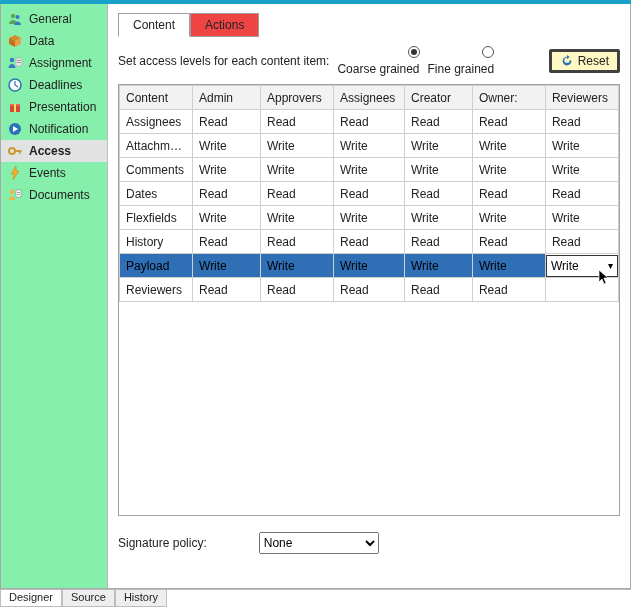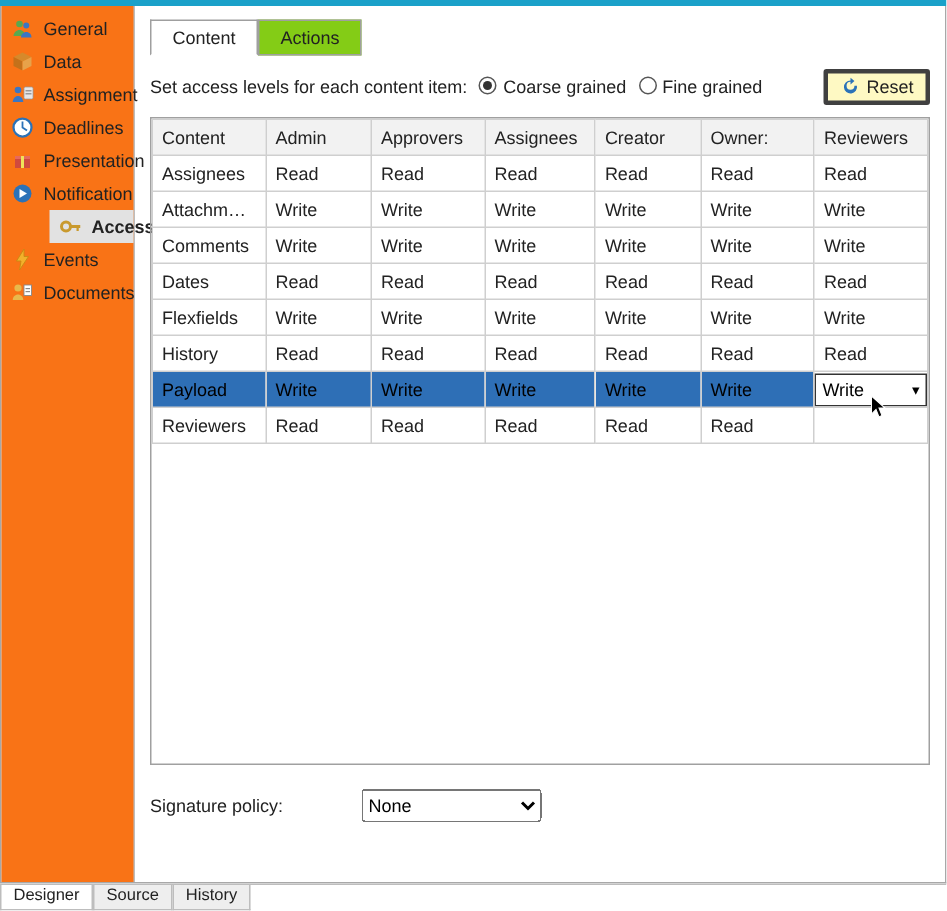--- a/index.html
+++ b/index.html
@@ -18,36 +18,35 @@
     width: 100%;
   }
   .app {
     display: flex;
     height: 585px;
     border: 1px solid #a8a8a8;
     border-top: none;
   }
   
   .sidebar {
-    width: 89px;
-    background: #f97316;
+    width: 107px;
+    background: #86efac;
     border-right: 1px solid #bdbdbd;
     padding-top: 4px;
   }
   .side-item {
     display: flex;
     align-items: center;
     gap: 6px;
     padding: 3px 6px;
     cursor: pointer;
   }
   .side-item.active {
     background: #e2e2e2;
     font-weight: bold;
-    margin-left: 32px;
   }
   .side-icon {
     width: 16px; height: 16px;
     display: inline-flex;
     align-items: center; justify-content: center;
   }
   .side-icon svg { width: 16px; height: 16px; }
   .side-label { white-space: nowrap; }
 
   
@@ -57,41 +56,42 @@
     padding: 8px 10px 8px 10px;
   }
   .tabstrip {
     display: flex;
     gap: 0;
     margin-bottom: 10px;
   }
   .tab {
     padding: 4px 14px;
     border: 1px solid #9f9f9f;
-    background: #84cc16;
+    background: #ef4444;
     cursor: pointer;
     position: relative;
     top: 1px;
   }
   .tab.active {
     background: #fff;
     border-bottom: 1px solid #fff;
     z-index: 2;
   }
 
   .row-top {
     display: flex;
     align-items: center;
     gap: 8px;
     margin-bottom: 8px;
   }
   .row-top .spacer { flex: 1; }
   .radio {
-    display: inline-flex; align-items: flex-start; gap: 4px;
+    display: inline-flex; align-items: flex-end; gap: 4px;
     cursor: pointer;
+    flex-direction: column;
   }
   .radio-dot {
     width: 12px; height: 12px; border-radius: 50%;
     border: 1px solid #555; display: inline-block;
     position: relative; background: #fff;
   }
   .radio.checked .radio-dot::after {
     content: ""; position: absolute; top: 2px; left: 2px;
     width: 6px; height: 6px; border-radius: 50%; background: #333;
   }

